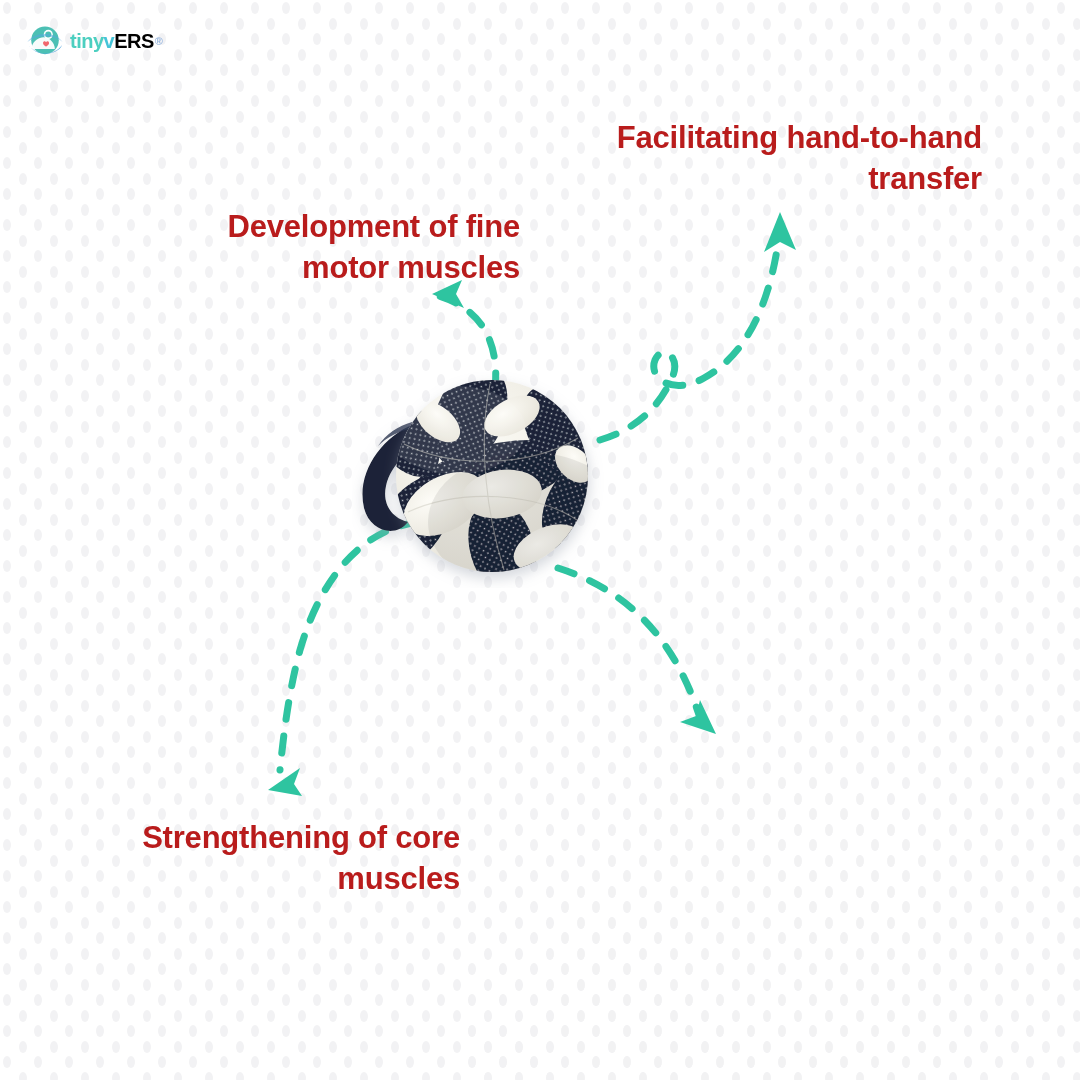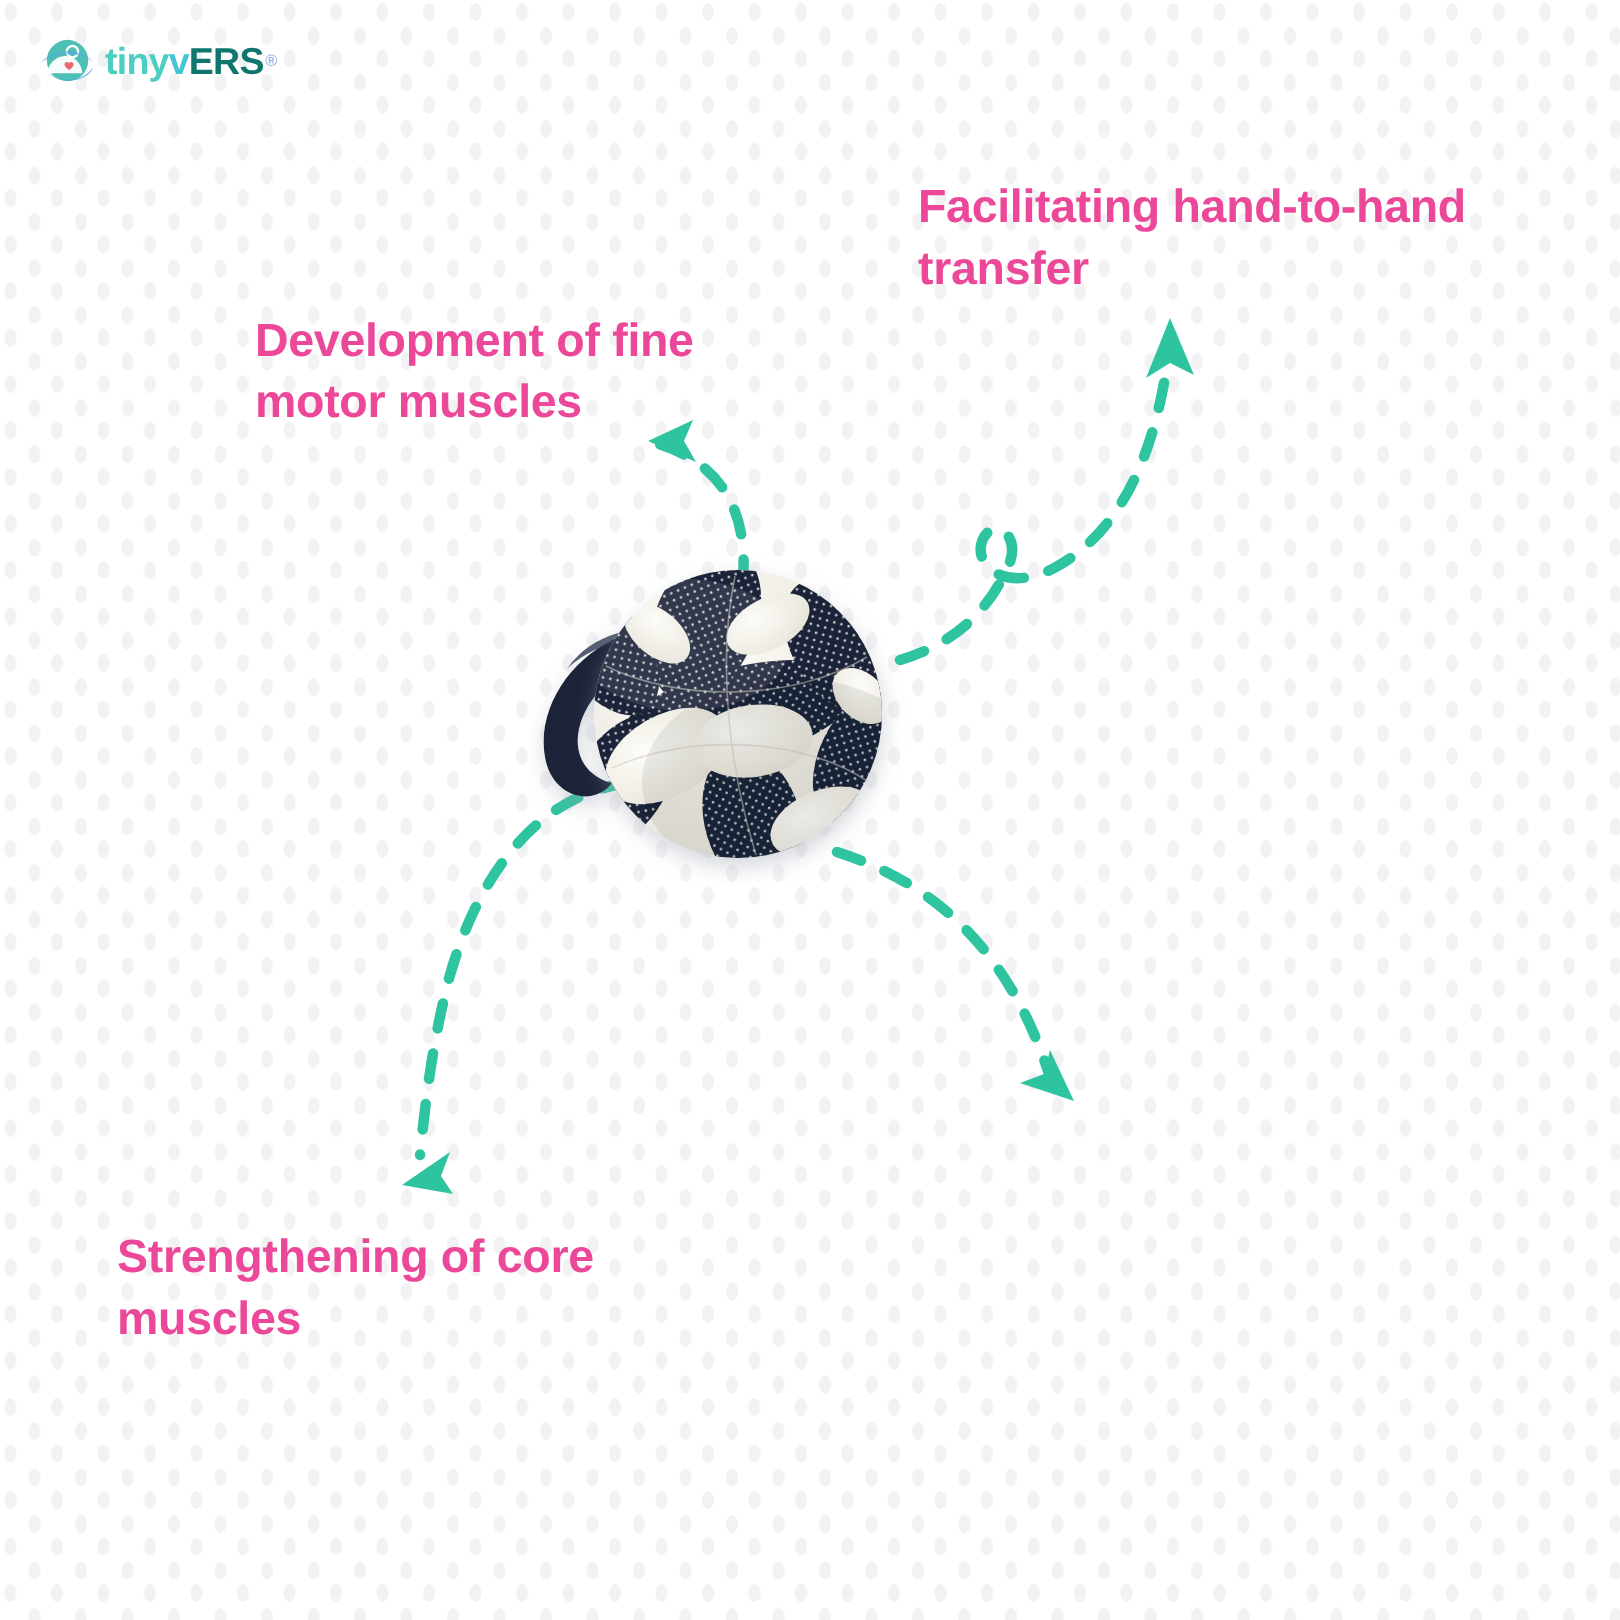--- a/index.html
+++ b/index.html
@@ -42,28 +42,28 @@
     flex: 0 0 auto;
     margin-right: 4px;
   }
   #logo-word {
     position: relative;
     height: 42px;
     display: flex;
     align-items: center;
   }
   .logo-text {
-    font-size: 25px;
+    font-size: 20px;
     font-weight: 700;
     letter-spacing: -0.5px;
     line-height: 1;
   }
   .logo-tiny  { color: #4ccfc0; }
   .logo-v     { color: #45c4d8; }
-  .logo-ers   { color: #0f766e; }
+  .logo-ers   { color: #000000; }
   .logo-reg {
     font-size: 11px;
     color: #9ab9e0;
     vertical-align: super;
     margin-left: 1px;
     font-weight: 700;
   }
 
   
   #arrows {
@@ -80,26 +80,26 @@
     top: 372px;
     width: 262px;
     height: 216px;
     z-index: 5;
   }
 
   
   .label {
     position: absolute;
     z-index: 7;
-    color: #ec4899;
+    color: #b91c1c;
     font-weight: 700;
     font-size: 31px;
     line-height: 1.32;
     letter-spacing: -0.2px;
-    text-align: left;
+    text-align: right;
   }
   #label-fine-motor        { left: 170px; top: 207px;  width: 350px; }
   #label-hand-transfer     { left: 612px; top: 118px;  width: 370px; }
   #label-core-muscles      { left: 78px;  top: 818px;  width: 382px; }
   #label-tactile           { left: 660px; top: 742px;  width: 334px; }
 </style>
 </head>
 <body>
 
 <div id="page">

